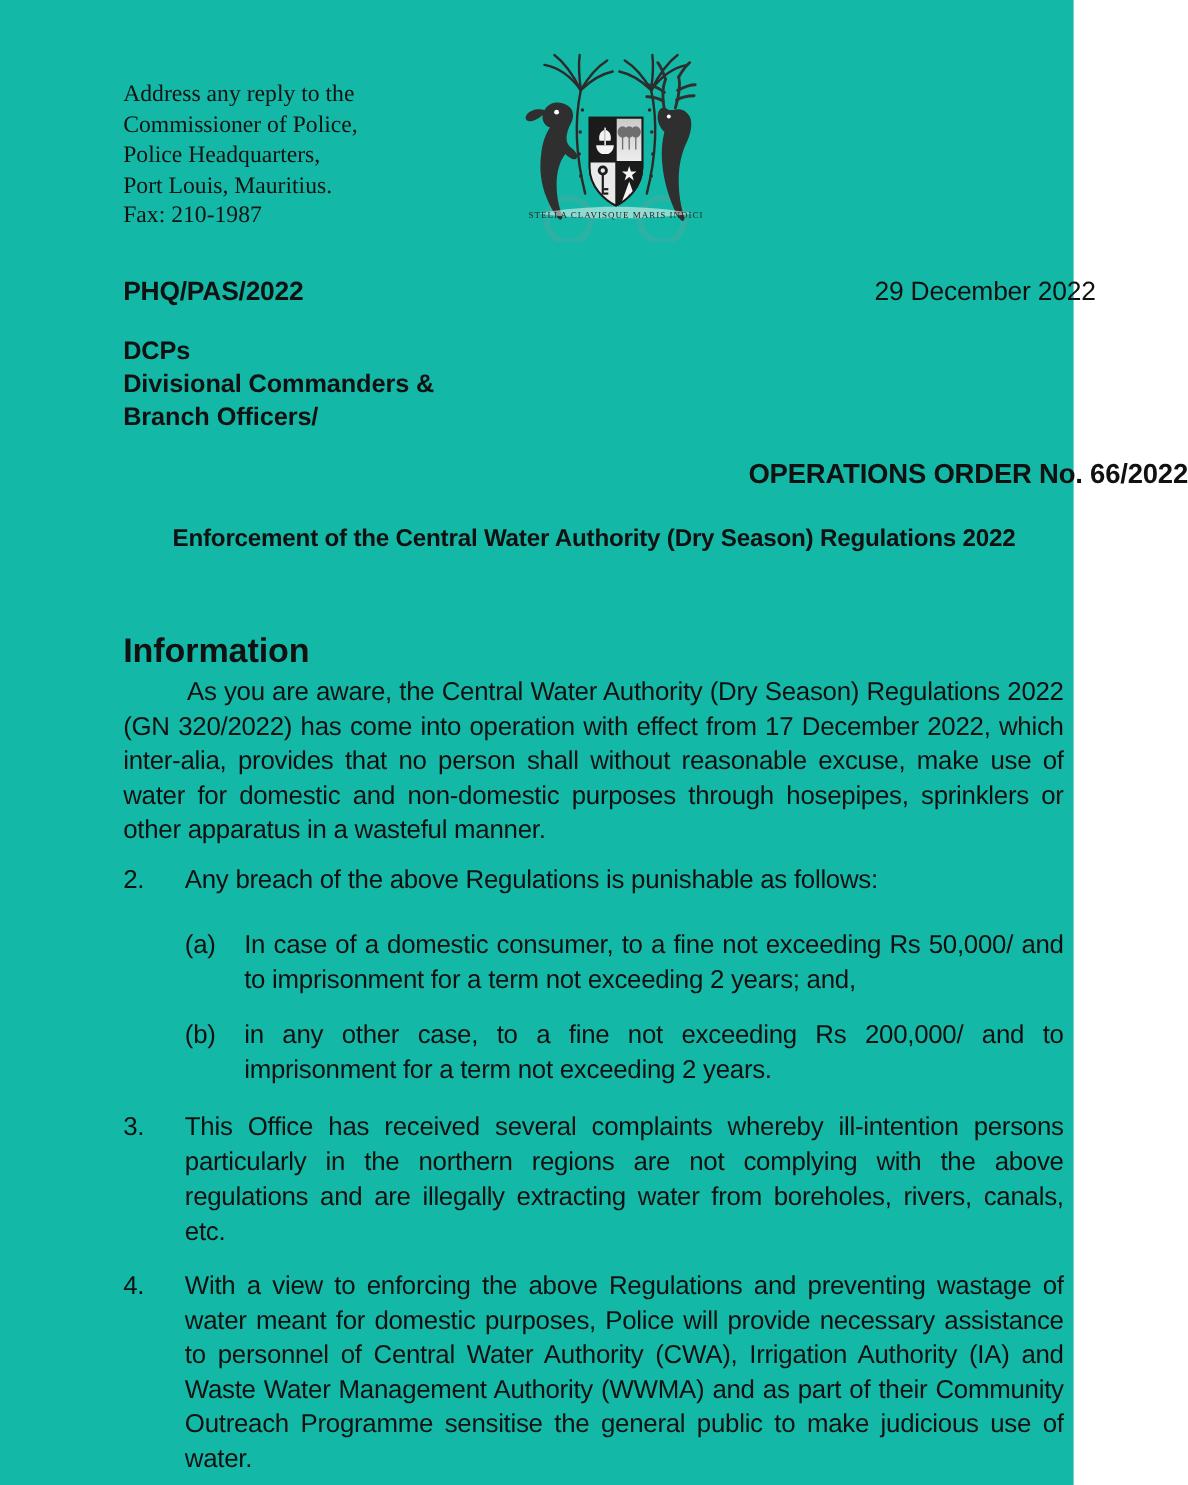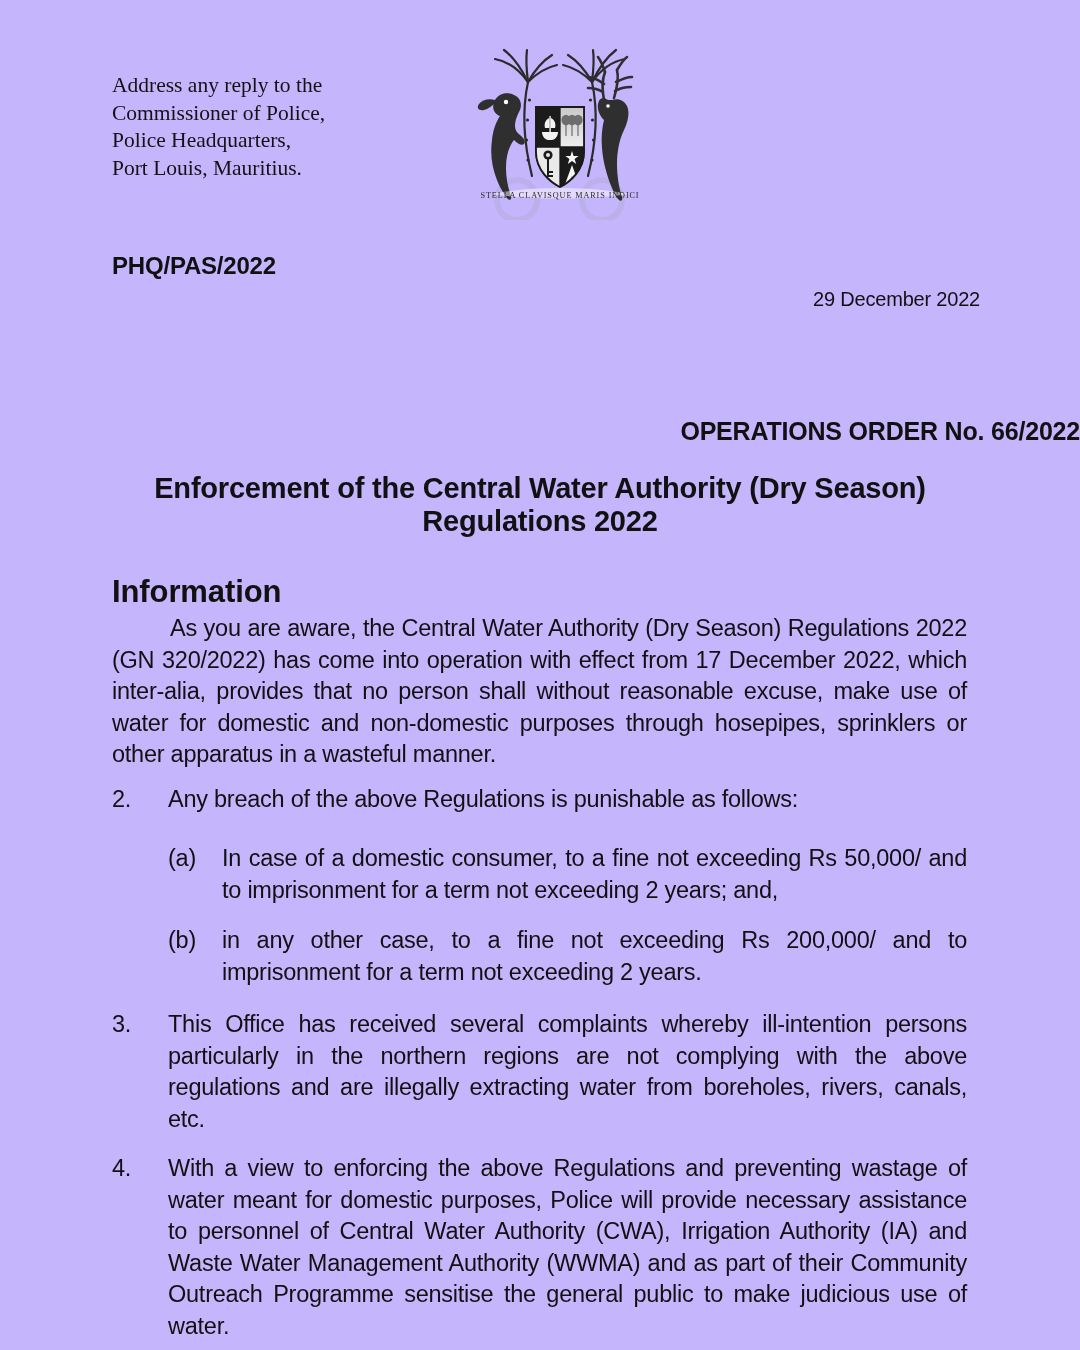--- a/index.html
+++ b/index.html
@@ -12,23 +12,23 @@
     width: 1080px;
     height: 1350px;
     font-family: "Liberation Sans", sans-serif;
     color: #111111;
     position: relative;
     overflow: hidden;
   }
   .page {
     position: absolute;
     left: 0; top: 0;
-    width: 1080px;
+    width: 976px;
     height: 1350px;
-    background: #c4b5fd;
+    background: #14b8a6;
     box-sizing: border-box;
   }
 
   
   .letterhead {
     position: absolute;
     left: 0; top: 0;
     width: 1080px;
     height: 225px;
   }
@@ -73,25 +73,24 @@
   .ref-no {
     position: absolute;
     left: 112px;
     top: 0;
     font-size: 24px;
     font-weight: bold;
     letter-spacing: -0.2px;
   }
   .ref-date {
     position: absolute;
-    right: 100px;
+    right: 84px;
     top: 0;
-    font-size: 20px;
+    font-size: 24px;
     letter-spacing: -0.2px;
-    margin-top: 36px;
   }
 
   
   .addressee {
     position: absolute;
     left: 112px;
     top: 303px;
     font-size: 23px;
     font-weight: bold;
     line-height: 30px;
@@ -108,21 +107,21 @@
     font-size: 25px;
     font-weight: bold;
     letter-spacing: -0.2px;
   }
   .subject-title {
     position: absolute;
     left: 150px;
     top: 472px;
     width: 780px;
     text-align: center;
-    font-size: 29px;
+    font-size: 22px;
     font-weight: bold;
     line-height: 33px;
     letter-spacing: -0.2px;
   }
 
   
   .section-heading {
     position: absolute;
     left: 112px;
     top: 574px;
@@ -199,20 +198,21 @@
 
 <div class="page">
 
   <div class="letterhead">
 
     <div class="addr-left">
       <div class="addr-line">Address any reply to the</div>
       <div class="addr-line">Commissioner of Police,</div>
       <div class="addr-line">Police Headquarters,</div>
       <div class="addr-line">Port Louis, Mauritius.</div>
+      <div class="addr-line">Fax: 210-1987</div>
     </div>
 
     <div class="crest">
       <svg viewBox="0 0 196 172" width="196" height="172" xmlns="http://www.w3.org/2000/svg">
         <defs>
           <linearGradient id="gfade" x1="0" y1="0" x2="0" y2="1">
             <stop offset="0%" stop-color="#c9c9c9"></stop>
             <stop offset="100%" stop-color="#eeeeee"></stop>
           </linearGradient>
         </defs>
@@ -342,20 +342,25 @@
       </svg>
     </div>
 
   </div>
 
   <div class="ref-row">
     <div class="ref-no">PHQ/PAS/2022</div>
     <div class="ref-date">29 December 2022</div>
   </div>
 
+  <div class="addressee">
+    <div>DCPs</div>
+    <div>Divisional Commanders &amp;</div>
+    <div>Branch Officers/</div>
+  </div>
 
   <div class="order-title">OPERATIONS ORDER No. 66/2022</div>
   <div class="subject-title">Enforcement of the Central Water Authority (Dry Season) Regulations 2022</div>
 
   <div class="section-heading">Information</div>
 
   <div class="body-block para-1 justify-last-free">As you are aware, the Central Water Authority (Dry Season) Regulations 2022 (GN 320/2022) has come into operation with effect from 17 December 2022, which inter-alia, provides that no person shall without reasonable excuse, make use of water for domestic and non-domestic purposes through hosepipes, sprinklers or other apparatus in a wasteful manner.</div>
 
   <div class="num-para p2">
     <span class="marker">2.</span>

